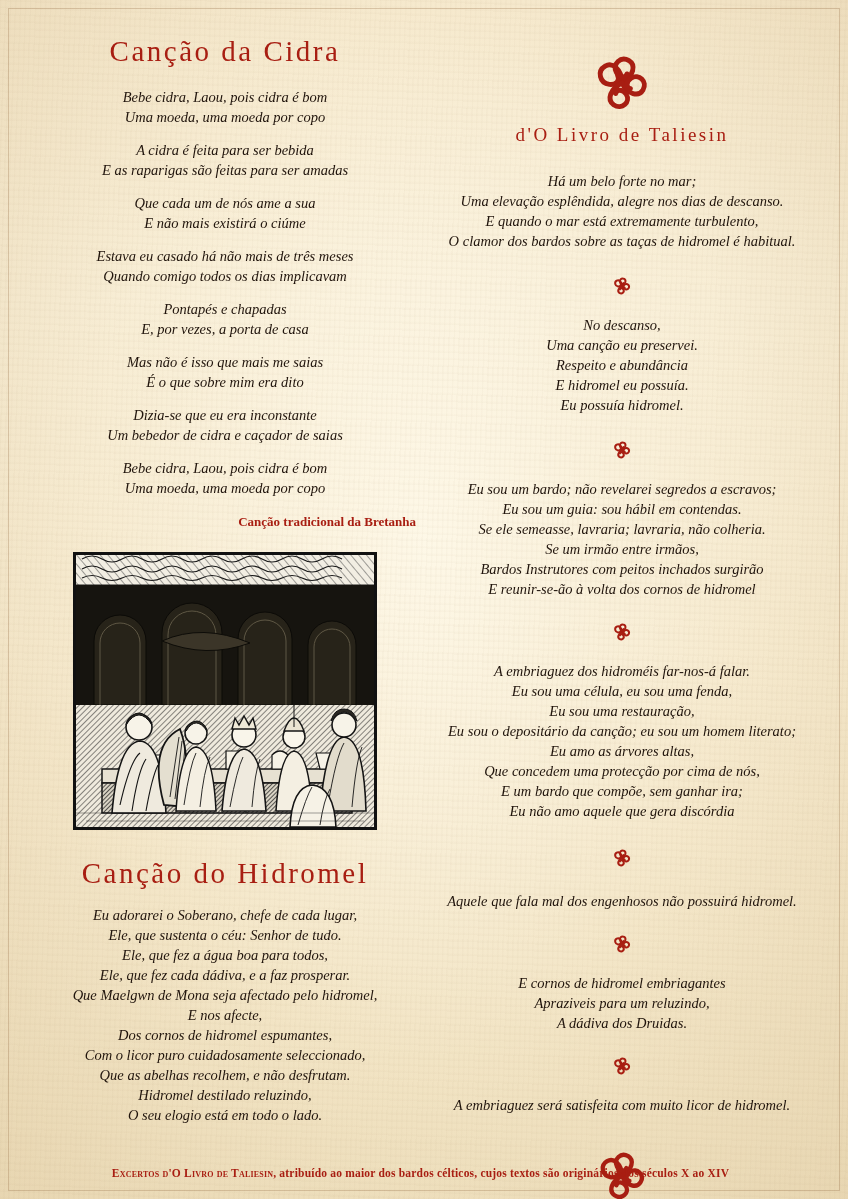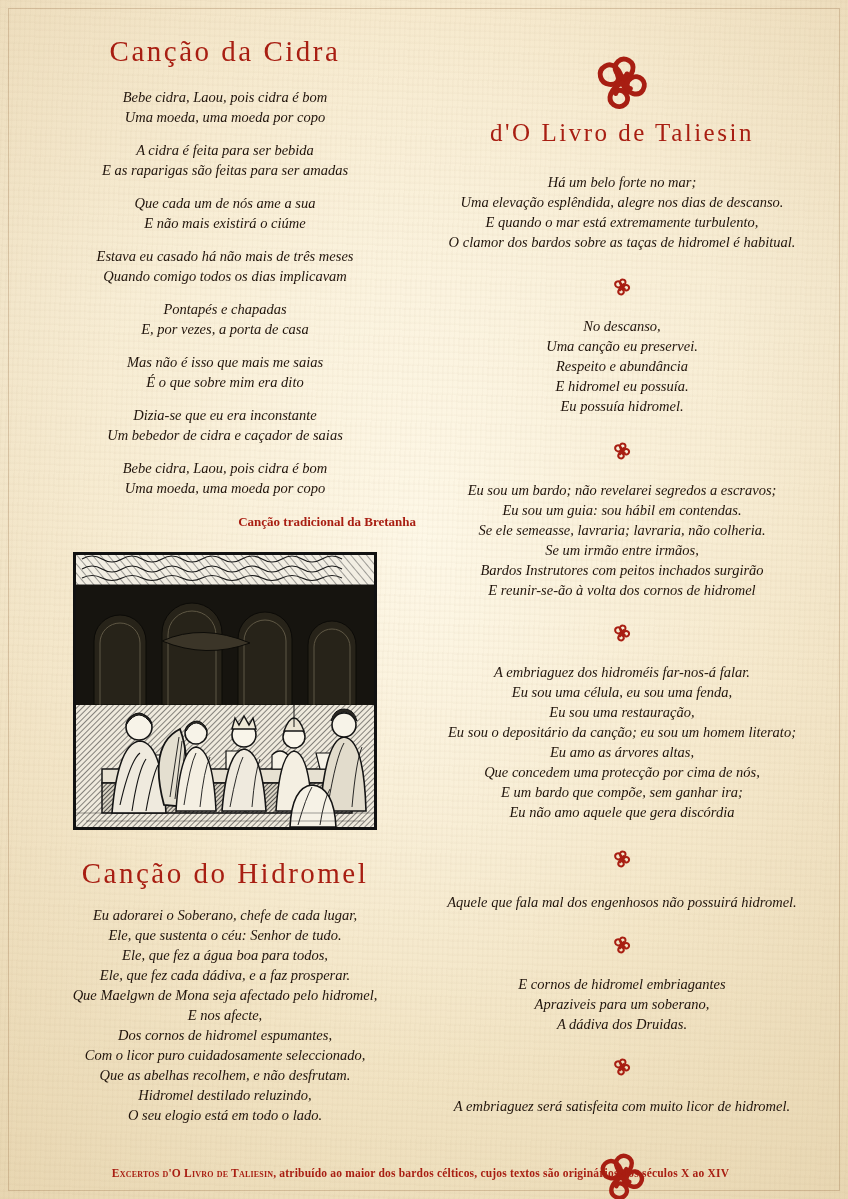--- a/index.html
+++ b/index.html
@@ -304,21 +304,21 @@
       <svg width="70" height="70" viewBox="0 0 100 100">
         <g fill="none" stroke="#a81e12" stroke-width="7" stroke-linecap="round">
           <path d="M50 50 C50 30 36 20 26 26 C14 33 18 50 32 52 C42 53 47 46 44 40"></path>
           <path d="M50 50 C67 40 70 24 60 18 C48 11 36 23 42 35 C46 43 55 43 57 37"></path>
           <path d="M50 50 C58 67 74 70 80 60 C87 48 74 36 63 43 C55 48 56 57 62 58"></path>
           <path d="M50 50 C33 58 28 74 38 81 C50 89 63 77 56 66 C51 58 42 59 41 65"></path>
         </g>
       </svg>
     </div>
 
-    <h1 class="title" style="font-size:25px">d'O Livro de Taliesin</h1>
+    <h1 class="title" style="margin-top:6px; font-size:19px">d'O Livro de Taliesin</h1>
 
     <div style="margin-top:24px">
       <p class="verse" style="white-space:pre-line; margin-bottom:0">Há um belo forte no mar;
 Uma elevação esplêndida, alegre nos dias de descanso.
 E quando o mar está extremamente turbulento,
 O clamor dos bardos sobre as taças de hidromel é habitual.</p>
 
       <div class="sep" style="margin-top:24px; margin-bottom:18px">
         <svg width="22" height="22" viewBox="0 0 100 100">
           <g fill="none" stroke="#a81e12" stroke-width="9" stroke-linecap="round">
@@ -392,21 +392,21 @@
           <g fill="none" stroke="#a81e12" stroke-width="9" stroke-linecap="round">
             <path d="M50 50 C50 30 36 20 26 26 C14 33 18 50 32 52 C42 53 47 46 44 40"></path>
             <path d="M50 50 C67 40 70 24 60 18 C48 11 36 23 42 35 C46 43 55 43 57 37"></path>
             <path d="M50 50 C58 67 74 70 80 60 C87 48 74 36 63 43 C55 48 56 57 62 58"></path>
             <path d="M50 50 C33 58 28 74 38 81 C50 89 63 77 56 66 C51 58 42 59 41 65"></path>
           </g>
         </svg>
       </div>
 
       <p class="verse" style="white-space:pre-line; margin-bottom:0">E cornos de hidromel embriagantes
-Apraziveis para um soberano,
+Apraziveis para um reluzindo,
 A dádiva dos Druidas.</p>
 
       <div class="sep" style="margin-top:22px; margin-bottom:18px">
         <svg width="22" height="22" viewBox="0 0 100 100">
           <g fill="none" stroke="#a81e12" stroke-width="9" stroke-linecap="round">
             <path d="M50 50 C50 30 36 20 26 26 C14 33 18 50 32 52 C42 53 47 46 44 40"></path>
             <path d="M50 50 C67 40 70 24 60 18 C48 11 36 23 42 35 C46 43 55 43 57 37"></path>
             <path d="M50 50 C58 67 74 70 80 60 C87 48 74 36 63 43 C55 48 56 57 62 58"></path>
             <path d="M50 50 C33 58 28 74 38 81 C50 89 63 77 56 66 C51 58 42 59 41 65"></path>
           </g>

